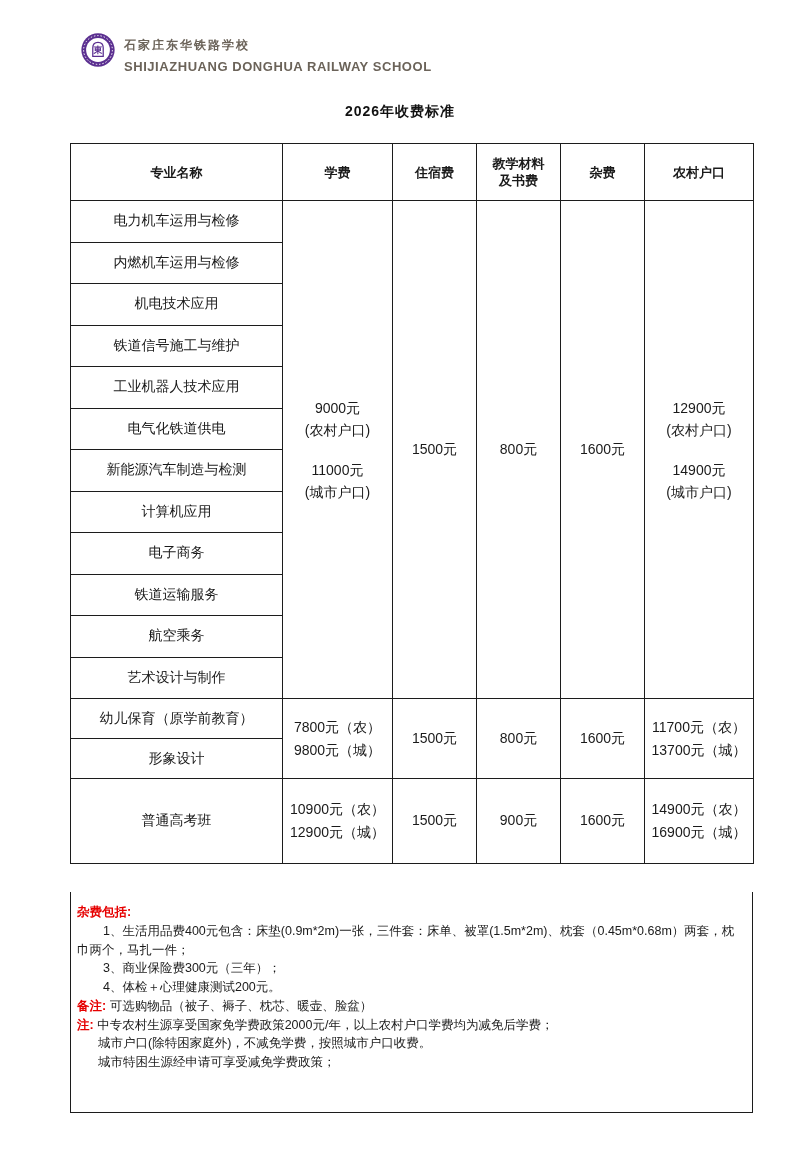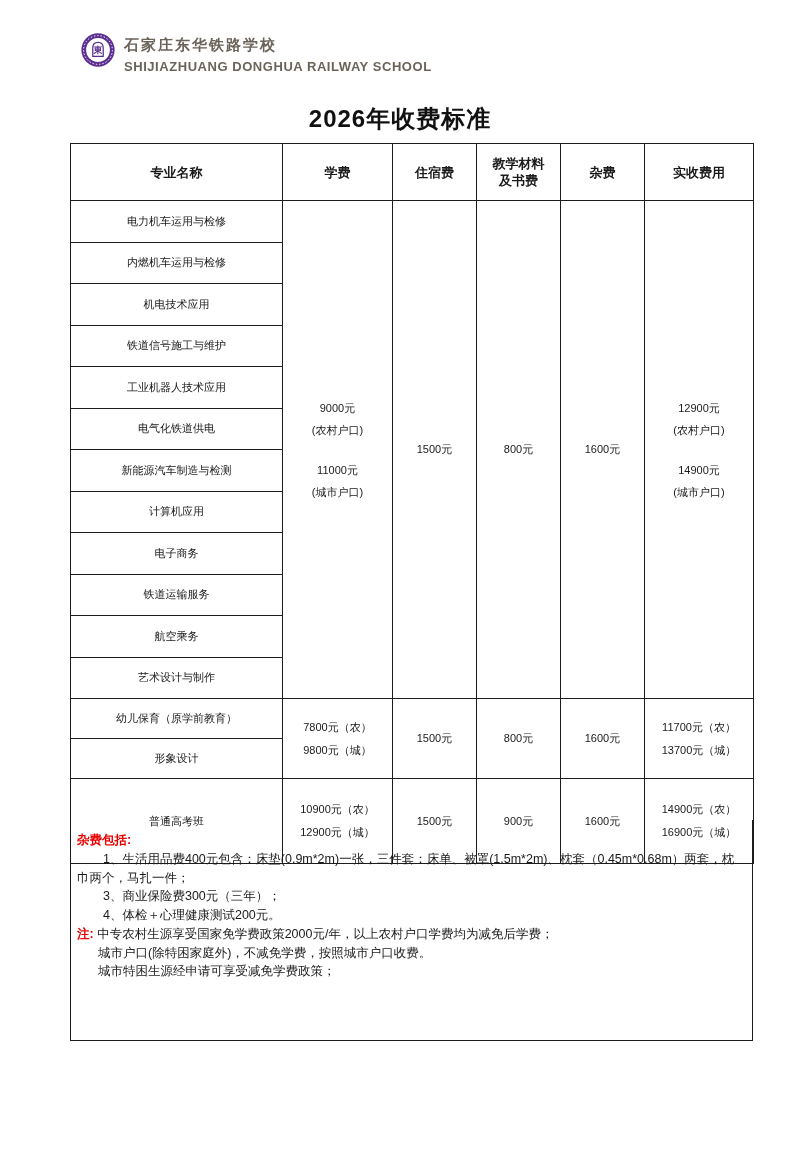--- a/index.html
+++ b/index.html
@@ -3,43 +3,43 @@
 <meta charset="utf-8">
 <style>
   * { margin:0; padding:0; box-sizing:border-box; }
   body { background:#ffffff; font-family:"Liberation Sans","DejaVu Sans",sans-serif; color:#1a1a1a; }
   .page { position:relative; width:800px; height:1169px; background:#ffffff; overflow:hidden; }
 
   
   .logo-row { position:absolute; left:80px; top:32px; display:flex; align-items:flex-start; }
   .logo-badge { width:36px; height:36px; flex:0 0 auto; }
   .name-block { margin-left:8px; padding-top:2px; }
-  .school-name { font-size:15px; font-weight:bold; color:#6b6359; letter-spacing:2px; line-height:22px; }
+  .school-name { font-size:12px; font-weight:bold; color:#6b6359; letter-spacing:2px; line-height:22px; }
   .school-name-en { font-size:13px; font-weight:bold; color:#6b6359; letter-spacing:0.55px; margin-top:3px; }
 
   
   .doc-title { position:absolute; left:0; top:103px; width:100%; text-align:center;
-               font-size:24px; font-weight:bold; color:#111; letter-spacing:1px; }
+               font-size:14px; font-weight:bold; color:#111; letter-spacing:1px; }
 
   
   table.fee-table { position:absolute; left:70px; top:143px; width:683px;
                     border-collapse:collapse; table-layout:fixed; }
   .fee-table th, .fee-table td { border:1px solid #1c1c1c; text-align:center; vertical-align:middle;
-                                 font-size:11px; color:#1a1a1a; overflow:hidden; }
+                                 font-size:14px; color:#1a1a1a; overflow:hidden; }
   .fee-table th { font-weight:bold; font-size:13px; height:57px; line-height:17px; }
   tr.r-major  { height:41.5px; }
   tr.r-group2 { height:40px; }
   tr.r-group3 { height:85px;padding-left:48px; }
   .cell-line  { line-height:22px; }
   .cell-gap   { height:18px; }
   .pair-line  { line-height:23px; }
   td.major-cell { font-weight:500; }
 
   
-  .notes-box { position:absolute; left:70px; top:820px; width:683px; height:221px;
+  .notes-box { position:absolute; left:70px; top:892px; width:683px; height:221px;
                border:1px solid #1c1c1c; border-top:none; padding:11px 6px 0 6px;
                font-size:12.5px; line-height:1.5; color:#1a1a1a; }
   .red { color:#e60000; font-weight:bold; }
   .notes-title { font-weight:bold; }
   .note-item { text-indent:26px; }
   .note-cont { padding-left:21px; }
 </style>
 </head>
 <body>
 
@@ -75,21 +75,21 @@
     <thead>
       <tr>
         <th>专业名称</th>
         <th>学费</th>
         <th>住宿费</th>
         <th>
           <div>教学材料</div>
           <div>及书费</div>
         </th>
         <th>杂费</th>
-        <th>实收费用</th>
+        <th>农村户口</th>
       </tr>
     </thead>
     <tbody>
 
       <tr class="r-major">
         <td class="major-cell">电力机车运用与检修</td>
         <td rowspan="12">
           <div class="cell-line">9000元</div>
           <div class="cell-line">(农村户口)</div>
           <div class="cell-gap"></div>
@@ -175,20 +175,24 @@
       </tr>
     </tbody>
   </table>
 
   <div class="notes-box">
     <div class="notes-title red">杂费包括:</div>
     <div class="note-item">1、生活用品费400元包含：床垫(0.9m*2m)一张，三件套：床单、被罩(1.5m*2m)、枕套（0.45m*0.68m）两套，枕巾两个，马扎一件；</div>
     <div class="note-item">3、商业保险费300元（三年）；</div>
     <div class="note-item">4、体检＋心理健康测试200元。</div>
     <div>
+      <span class="red">备注:</span>
+      <span>可选购物品（被子、褥子、枕芯、暖壶、脸盆）</span>
+    </div>
+    <div>
       <span class="red">注:</span>
       <span>中专农村生源享受国家免学费政策2000元/年，以上农村户口学费均为减免后学费；</span>
     </div>
     <div class="note-cont">城市户口(除特困家庭外)，不减免学费，按照城市户口收费。</div>
     <div class="note-cont">城市特困生源经申请可享受减免学费政策；</div>
   </div>
 
 </div>
 
 </body></html>

